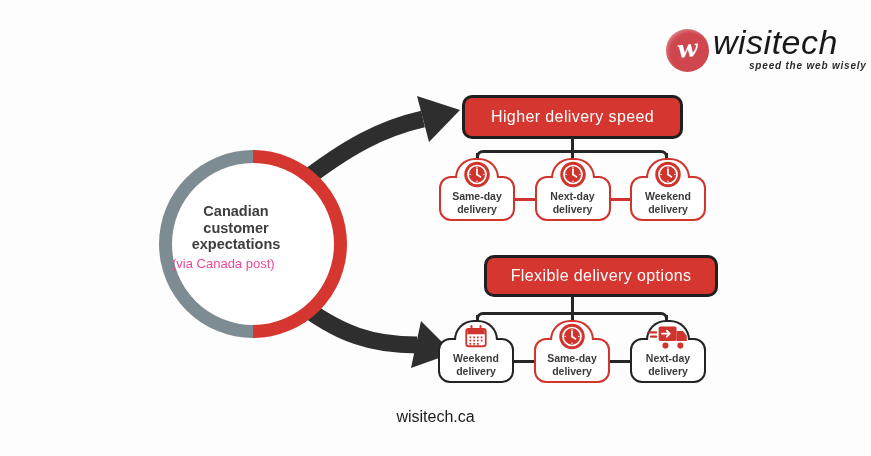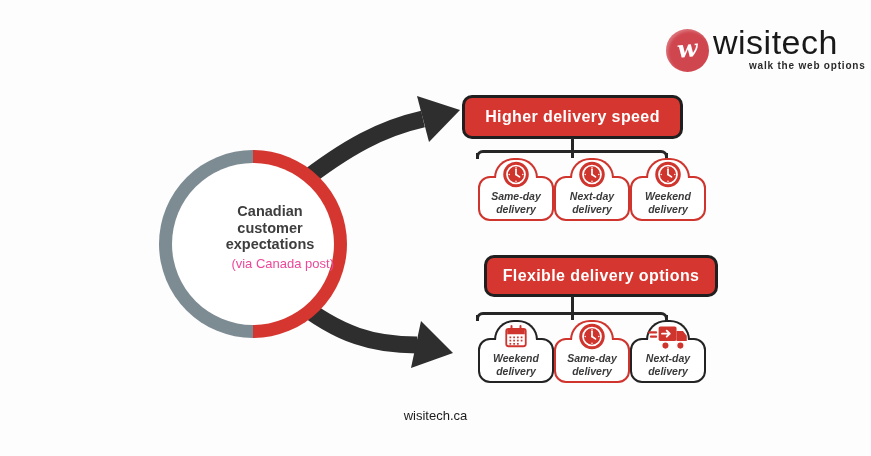--- a/index.html
+++ b/index.html
@@ -9,66 +9,66 @@
 
   
   .arrows{position:absolute;left:0;top:0;}
 
   
   .logo{position:absolute;left:666px;top:25px;display:flex;align-items:flex-start;}
   .logo-mark{width:43px;height:43px;border-radius:50%;background:#d0464f;margin-top:4px;
              display:flex;align-items:center;justify-content:center;box-shadow:inset 2px 2px 3px rgba(255,255,255,.25);}
   .logo-mark span{color:#fff;font-family:"DejaVu Serif", serif;font-style:italic;font-weight:bold;
                   font-size:24px;line-height:1;transform:rotate(-6deg);margin-top:-3px;}
-  .logo-text{margin-left:4px;display:flex;flex-direction:column;}
+  .logo-text{margin-left:4px;display:flex;flex-direction:column;font-style:italic;}
   .brand{font-size:34px;line-height:34px;color:#191919;font-weight:500;letter-spacing:.5px;}
   .tagline{font-size:10px;font-weight:700;color:#2b2b2b;letter-spacing:.8px;margin-top:1px;margin-left:36px;white-space:nowrap;}
 
   
   .hub-ring{position:absolute;left:159px;top:150px;width:188px;height:188px;border-radius:50%;
             background:conic-gradient(#d5362f 0 50%, #7d8b93 50% 100%);}
   .hub-inner{position:absolute;left:13px;top:13px;right:13px;bottom:13px;border-radius:50%;background:#fff;
-             display:flex;flex-direction:column;align-items:flex-end;justify-content:center;text-align:center;
+             display:flex;flex-direction:column;align-items:flex-start;justify-content:center;text-align:center;
              transform:translateY(0);}
   .hub-title{width:128px;font-size:14.5px;font-weight:700;color:#3e3e3e;line-height:1.15;margin-top:-14px;}
   .hub-sub{font-size:13px;color:#ec4899;margin-top:3px;}
 
   
   .banner{position:absolute;background:#d5362f;border:3px solid #1f1f1f;border-radius:10px;
-          display:flex;align-items:center;justify-content:center;color:#fff;font-weight:700;
+          display:flex;align-items:center;justify-content:center;color:#fff;font-weight:400;
           font-size:16px;letter-spacing:.4px;}
   .banner-1{left:462px;top:95px;width:221px;height:44px;}
   .banner-2{left:484px;top:255px;width:234px;height:42px;}
 
   
   .vline{position:absolute;width:3px;background:#262626;}
   .bracket{position:absolute;height:9px;border:3px solid #262626;border-bottom:none;
            border-radius:7px 7px 0 0;background:transparent;}
   .hseg{position:absolute;height:3px;}
   .hseg.red{background:#cf342d;}
   .hseg.black{background:#262626;}
 
   
-  .row{position:absolute;display:flex;justify-content:flex-end;align-items:flex-start;font-style:italic;}
+  .row{position:absolute;display:flex;justify-content:space-between;align-items:flex-start;}
   .row-0{left:439px;top:156px;width:267px;height:66px;}
   .row-1{left:438px;top:318px;width:268px;height:67px;}
   .optbox{position:relative;margin-top:20px;width:76px;height:45px;background:#fff;
           border:2.5px solid #cf342d;border-radius:12px;display:flex;flex-direction:column;
           align-items:center;justify-content:center;}
   .optbox .lbl{padding-top:9px;font-size:10.5px;font-weight:600;color:#3a3a3a;line-height:1.25;
                text-align:center;width:72px;}
   .optbox.c-black{border-color:#232323;}
   .bump{position:absolute;left:50%;transform:translateX(-50%);top:-20px;width:44px;height:20px;
         border:2.5px solid #cf342d;border-bottom:none;border-radius:22px 22px 0 0;background:#fff;}
   .c-black .bump{border-color:#232323;}
   .bump::after{content:"";position:absolute;left:0;right:0;bottom:-3px;height:3.5px;background:#fff;}
   .icon{position:absolute;left:50%;top:-17px;transform:translateX(-50%);display:block;line-height:0;}
 
   
-  .footer{position:absolute;left:0;right:0;top:408px;text-align:center;font-size:13px;
+  .footer{position:absolute;left:0;right:0;top:408px;text-align:center;font-size:16px;
           font-weight:500;color:#1c1c1c;}
 </style>
 </head>
 <body>
 
 <div class="canvas">
 
   <svg class="arrows" width="871" height="456" viewBox="0 0 871 456">
     <g>
       <path d="M 298 185 C 348 146 383 128 423 119" fill="none" stroke="#2e2e2e" stroke-width="17"></path>
@@ -79,21 +79,21 @@
       <polygon points="453,353 411,368 421,321" fill="#2e2e2e"></polygon>
     </g>
   </svg>
 
   <div class="logo">
     <div class="logo-mark">
       <span>w</span>
     </div>
     <div class="logo-text">
       <div class="brand">wisitech</div>
-      <div class="tagline">walk the web options</div>
+      <div class="tagline">speed the web wisely</div>
     </div>
   </div>
 
   <div class="hub-ring">
     <div class="hub-inner">
       <div class="hub-title">Canadian customer expectations</div>
       <div class="hub-sub">(via Canada post)</div>
     </div>
   </div>
 

